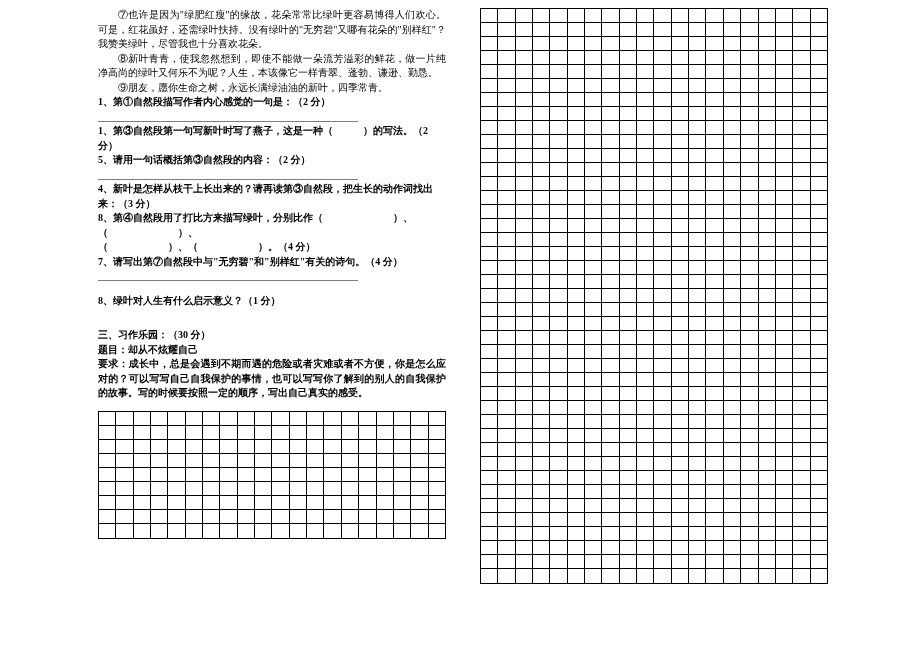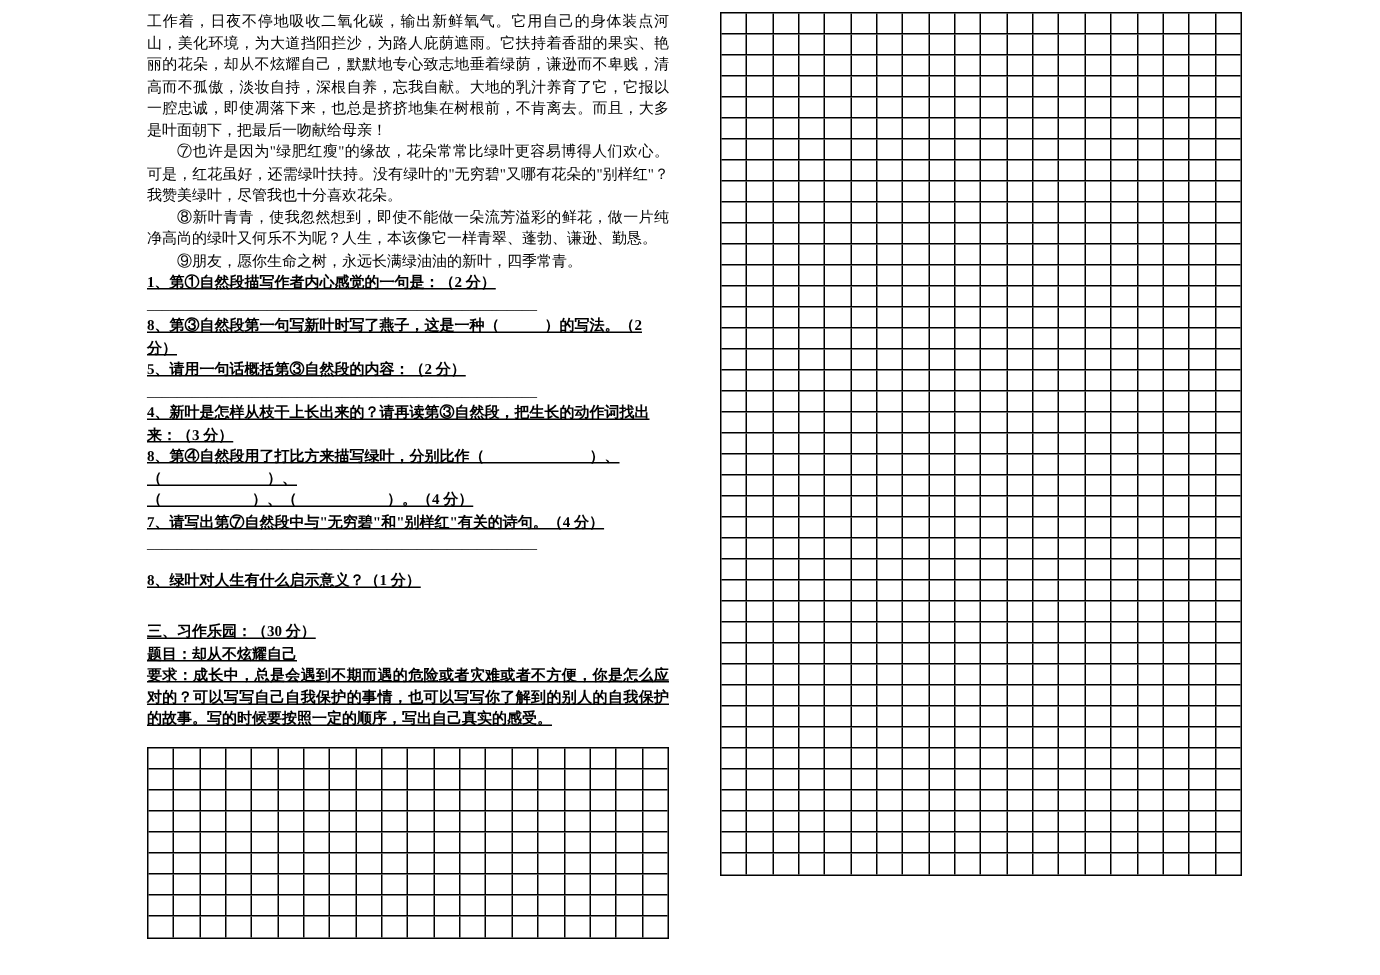--- a/index.html
+++ b/index.html
@@ -48,34 +48,33 @@
     .grid-row:not(:last-child) {
       border-bottom: 1px solid #000;
     }
     .grid-cell {
       flex: 1;
       border-right: 1px solid #000;
     }
     .grid-cell:last-child {
       border-right: none;
     }
-    .bold { font-weight: bold; text-decoration: underline; }
+    .bold { font-weight: bold; }
   </style>
 </head>
 <body>
 
 <div class="page-left">
-  <p class="paragraph">工作着，日夜不停地吸收二氧化碳，输出新鲜氧气。它用自己的身体装点河山，美化环境，为大道挡阳拦沙，为路人庇荫遮雨。它扶持着香甜的果实、艳丽的花朵，却从不炫耀自己，默默地专心致志地垂着绿荫，谦逊而不卑贱，清高而不孤傲，淡妆自持，深根自养，忘我自献。大地的乳汁养育了它，它报以一腔忠诚，即使凋落下来，也总是挤挤地集在树根前，不肯离去。而且，大多是叶面朝下，把最后一吻献给母亲！</p>
   <p class="paragraph indent">⑦也许是因为"绿肥红瘦"的缘故，花朵常常比绿叶更容易博得人们欢心。可是，红花虽好，还需绿叶扶持。没有绿叶的"无穷碧"又哪有花朵的"别样红"？我赞美绿叶，尽管我也十分喜欢花朵。</p>
   <p class="paragraph indent">⑧新叶青青，使我忽然想到，即使不能做一朵流芳溢彩的鲜花，做一片纯净高尚的绿叶又何乐不为呢？人生，本该像它一样青翠、蓬勃、谦逊、勤恳。</p>
   <p class="paragraph indent">⑨朋友，愿你生命之树，永远长满绿油油的新叶，四季常青。</p>
 
   <p class="q-line bold">1、第①自然段描写作者内心感觉的一句是：（2 分）</p>
   <p class="q-line">____________________________________________________</p>
-  <p class="q-line bold">8、第③自然段第一句写新叶时写了燕子，这是一种（　　　）的写法。（2 分）</p>
+  <p class="q-line bold">1、第③自然段第一句写新叶时写了燕子，这是一种（　　　）的写法。（2 分）</p>
   <p class="q-line bold">5、请用一句话概括第③自然段的内容：（2 分）</p>
   <p class="q-line">____________________________________________________</p>
   <p class="q-line bold">4、新叶是怎样从枝干上长出来的？请再读第③自然段，把生长的动作词找出来：（3 分）</p>
   <p class="q-line bold">8、第④自然段用了打比方来描写绿叶，分别比作（　　　　　　　）、（　　　　　　　）、</p>
   <p class="q-line bold">（　　　　　　）、（　　　　　　）。（4 分）</p>
   <p class="q-line bold">7、请写出第⑦自然段中与"无穷碧"和"别样红"有关的诗句。（4 分）</p>
   <p class="q-line">____________________________________________________</p>
   <div class="spacer"></div>
   <p class="q-line bold">8、绿叶对人生有什么启示意义？（1 分）</p>
 

